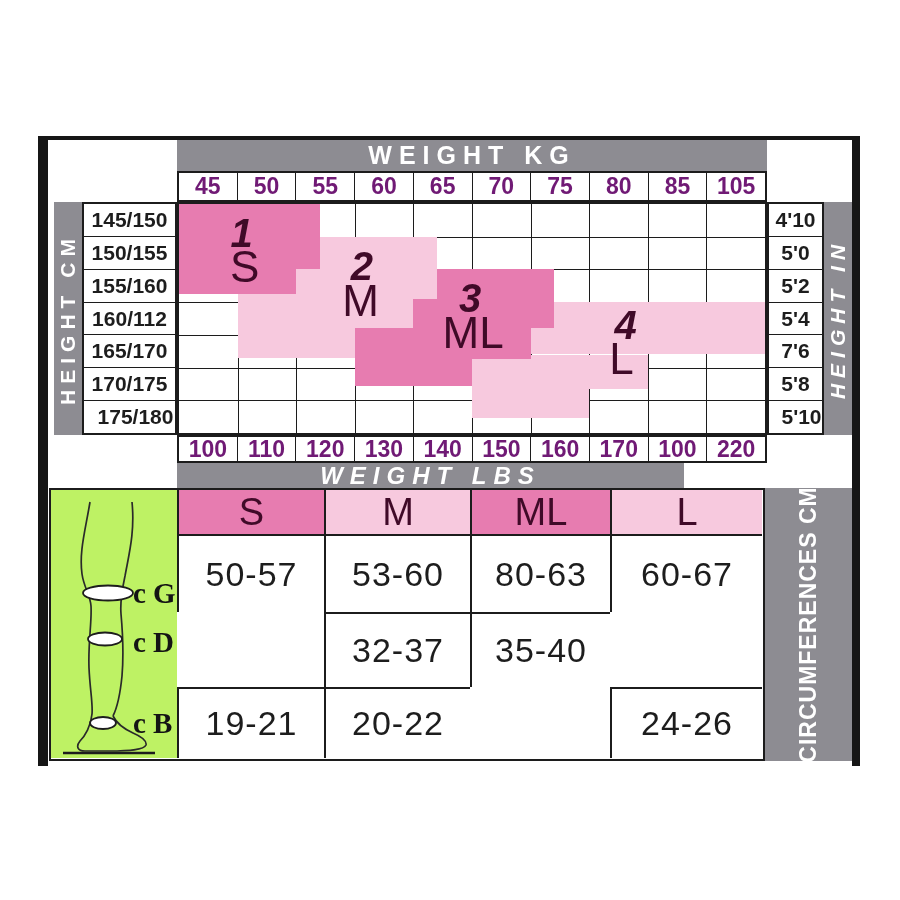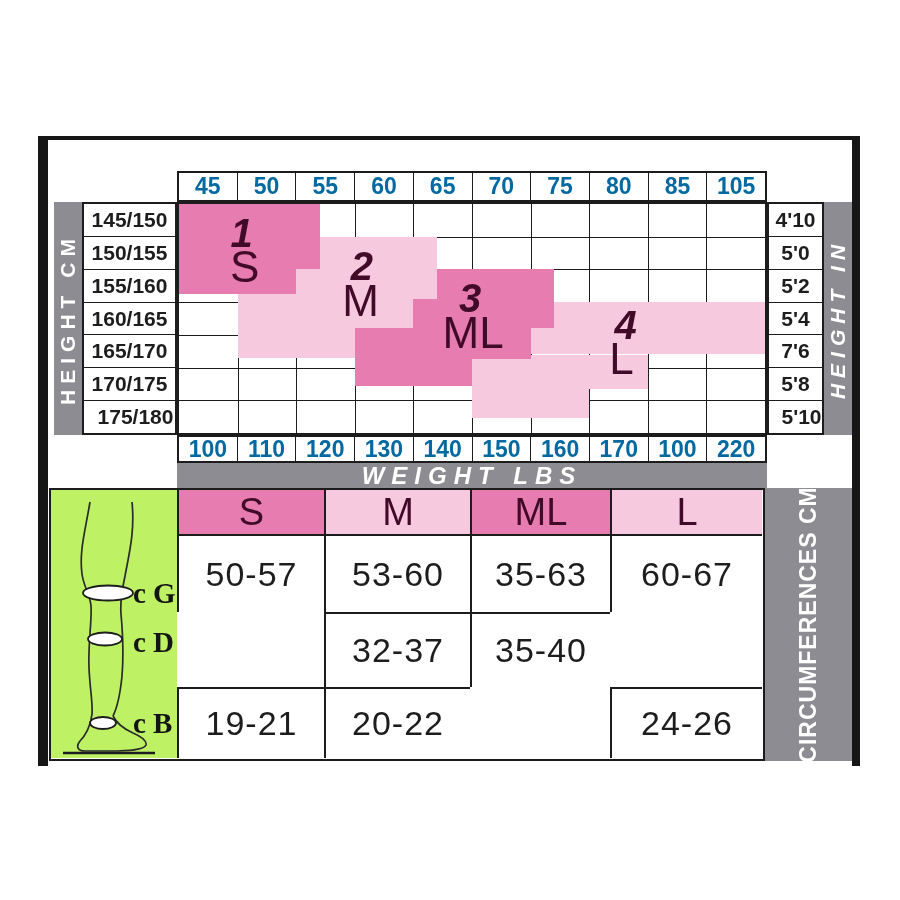--- a/index.html
+++ b/index.html
@@ -11,21 +11,21 @@
   .gbar{background:var(--gray);display:flex;align-items:center;justify-content:center;overflow:hidden;}
   .gbar span{color:#fff;font-weight:bold;white-space:nowrap;}
   .hbar span{font-size:25px;letter-spacing:7px;}
   .vtext{transform:rotate(-90deg);}
   .italic{font-style:italic;}
   #cmbar .vtext,#inbar .vtext{font-size:21px;letter-spacing:6px;}
   #circbar .vtext{font-size:23px;letter-spacing:1px;}
   
   .ticks{display:flex;border:2px solid var(--line);background:#fff;}
   .tick-cell{flex:1;border-right:1.5px solid var(--line);display:flex;align-items:center;justify-content:center;
-             font-size:23px;font-weight:bold;color:#0369a1;}
+             font-size:23px;font-weight:bold;color:#701a75;}
   .tick-cell:last-child{border-right:none;}
   
   .sidecol{display:flex;flex-direction:column;border:2px solid var(--line);background:#fff;}
   .side-cell{flex:1;border-bottom:1.5px solid var(--line);display:flex;align-items:center;justify-content:center;
              font-size:21px;font-weight:bold;color:#1d1d1d;}
   .side-cell:last-child{border-bottom:none;margin-left:12px;}
   
   #grid{border:2px solid var(--line);background:#fff;position:absolute;}
   .gcell{position:absolute;border-right:1.5px solid var(--line);border-bottom:1.5px solid var(--line);background:transparent;}
   .region{position:absolute;}
@@ -48,41 +48,44 @@
              font-family:"Liberation Serif", serif;font-weight:bold;font-size:29px;color:#141414;white-space:nowrap;}
 </style>
 </head>
 <body>
 
 <div id="stage">
   <div class="abs frame" style="left:38px;top:136px;width:814px;height:4px;"></div>
   <div class="abs frame" style="left:38px;top:136px;width:10px;height:630px;"></div>
   <div class="abs frame" style="left:852px;top:136px;width:8px;height:630px;"></div>
 
+  <div class="abs gbar hbar" style="left:177px;top:140px;width:590px;height:31px;" id="kgbar">
+    <span>WEIGHT KG</span>
+  </div>
   <div class="abs ticks" style="left:177px;top:171px;width:590px;height:31px;" id="kgticks">
       <div class="tick-cell">45</div>
       <div class="tick-cell">50</div>
       <div class="tick-cell">55</div>
       <div class="tick-cell">60</div>
       <div class="tick-cell">65</div>
       <div class="tick-cell">70</div>
       <div class="tick-cell">75</div>
       <div class="tick-cell">80</div>
       <div class="tick-cell">85</div>
       <div class="tick-cell">105</div>
     </div>
 
   <div class="abs gbar" style="left:54px;top:202px;width:28px;height:233px;" id="cmbar">
     <span class="vtext">HEIGHT CM</span>
   </div>
   <div class="abs sidecol" style="left:82px;top:202px;width:95px;height:233px;" id="cmlabels">
       <div class="side-cell">145/150</div>
       <div class="side-cell">150/155</div>
       <div class="side-cell">155/160</div>
-      <div class="side-cell">160/165</div>
+      <div class="side-cell">160/112</div>
       <div class="side-cell">165/170</div>
       <div class="side-cell">170/175</div>
       <div class="side-cell">175/180</div>
     </div>
 
   <div class="abs" id="grid" style="left:177px;top:202px;width:590px;height:233px;">
       <div class="gcell" style="left: 0px; top: 0px; width: 58.6px; height: 32.7143px;"></div>
       <div class="gcell" style="left: 58.6px; top: 0px; width: 58.6px; height: 32.7143px;"></div>
       <div class="gcell" style="left: 117.2px; top: 0px; width: 58.6px; height: 32.7143px;"></div>
       <div class="gcell" style="left: 175.8px; top: 0px; width: 58.6px; height: 32.7143px;"></div>
@@ -194,42 +197,42 @@
       <div class="tick-cell">110</div>
       <div class="tick-cell">120</div>
       <div class="tick-cell">130</div>
       <div class="tick-cell">140</div>
       <div class="tick-cell">150</div>
       <div class="tick-cell">160</div>
       <div class="tick-cell">170</div>
       <div class="tick-cell">100</div>
       <div class="tick-cell">220</div>
     </div>
-  <div class="abs gbar hbar" style="left:177px;top:463px;width:590px;height:26px;" id="lbsbar">
+  <div class="abs gbar hbar" style="left:177px;top:463px;width:507px;height:26px;" id="lbsbar">
     <span class="italic" style="font-size:24px;">WEIGHT LBS</span>
   </div>
 
   <div class="abs" id="stable" style="left:49px;top:488px;width:716px;height:273px;grid-template-columns:126px 147px 146px 140px 152px;grid-template-rows:44px 78px 75px 71px;">
     <div id="legcell">
       <svg width="126" height="268" viewBox="0 0 126 268">
         <path d="M 39,12 C 34,42 28,62 31,84 C 33,98 39,104 40,116 C 41,132 37,152 38,178 C 39,200 42,214 41,224 C 40,236 34,246 29,251 C 25,256 26,261 34,261 L 58,261 C 78,261 93,260 95,255 C 96,250 89,246 82,243 C 71,238 65,232 62,226" fill="none" stroke="#2a2a2a" stroke-width="1.7"></path>
         <path d="M 81,12 C 84,42 78,64 74,86 C 71,100 69,112 70,124 C 72,146 73,162 71,186 C 69,206 66,218 62,226" fill="none" stroke="#2a2a2a" stroke-width="1.7"></path>
         <ellipse cx="57" cy="103" rx="25" ry="7.5" fill="#fff" stroke="#1d1d1d" stroke-width="1.8"></ellipse>
         <ellipse cx="54" cy="149" rx="17" ry="6.5" fill="#fff" stroke="#1d1d1d" stroke-width="1.8"></ellipse>
         <ellipse cx="52" cy="233" rx="13" ry="6" fill="#fff" stroke="#1d1d1d" stroke-width="1.8"></ellipse>
         <line x1="12" y1="263" x2="104" y2="263" stroke="#1d1d1d" stroke-width="2.6"></line>
       </svg>
     <div class="leg-label" style="top: 87px;">c G</div><div class="leg-label" style="top: 136px;">c D</div><div class="leg-label" style="top: 217px;">c B</div></div>
   <div class="hd-cell dark" style="grid-area: 1 / 2;">S</div>
       <div class="hd-cell light" style="grid-area: 1 / 3;">M</div>
       <div class="hd-cell dark" style="grid-area: 1 / 4;">ML</div>
       <div class="hd-cell light" style="grid-area: 1 / 5;">L</div>
       <div class="td-cell" style="grid-area: 2 / 2;">50-57</div>
       <div class="td-cell" style="grid-area: 2 / 3;">53-60</div>
-      <div class="td-cell" style="grid-area: 2 / 4;">35-63</div>
+      <div class="td-cell" style="grid-area: 2 / 4;">80-63</div>
       <div class="td-cell" style="grid-area: 2 / 5;">60-67</div>
       <div class="td-cell" style="grid-area: 3 / 3;">32-37</div>
       <div class="td-cell" style="grid-area: 3 / 4;">35-40</div>
       <div class="td-cell" style="grid-area: 4 / 2;">19-21</div>
       <div class="td-cell" style="grid-area: 4 / 3;">20-22</div>
       <div class="td-cell" style="grid-area: 4 / 5;">24-26</div>
     </div>
 
   <div class="abs gbar" style="left:765px;top:488px;width:87px;height:273px;" id="circbar">
     <span class="vtext">CIRCUMFERENCES CM</span>

